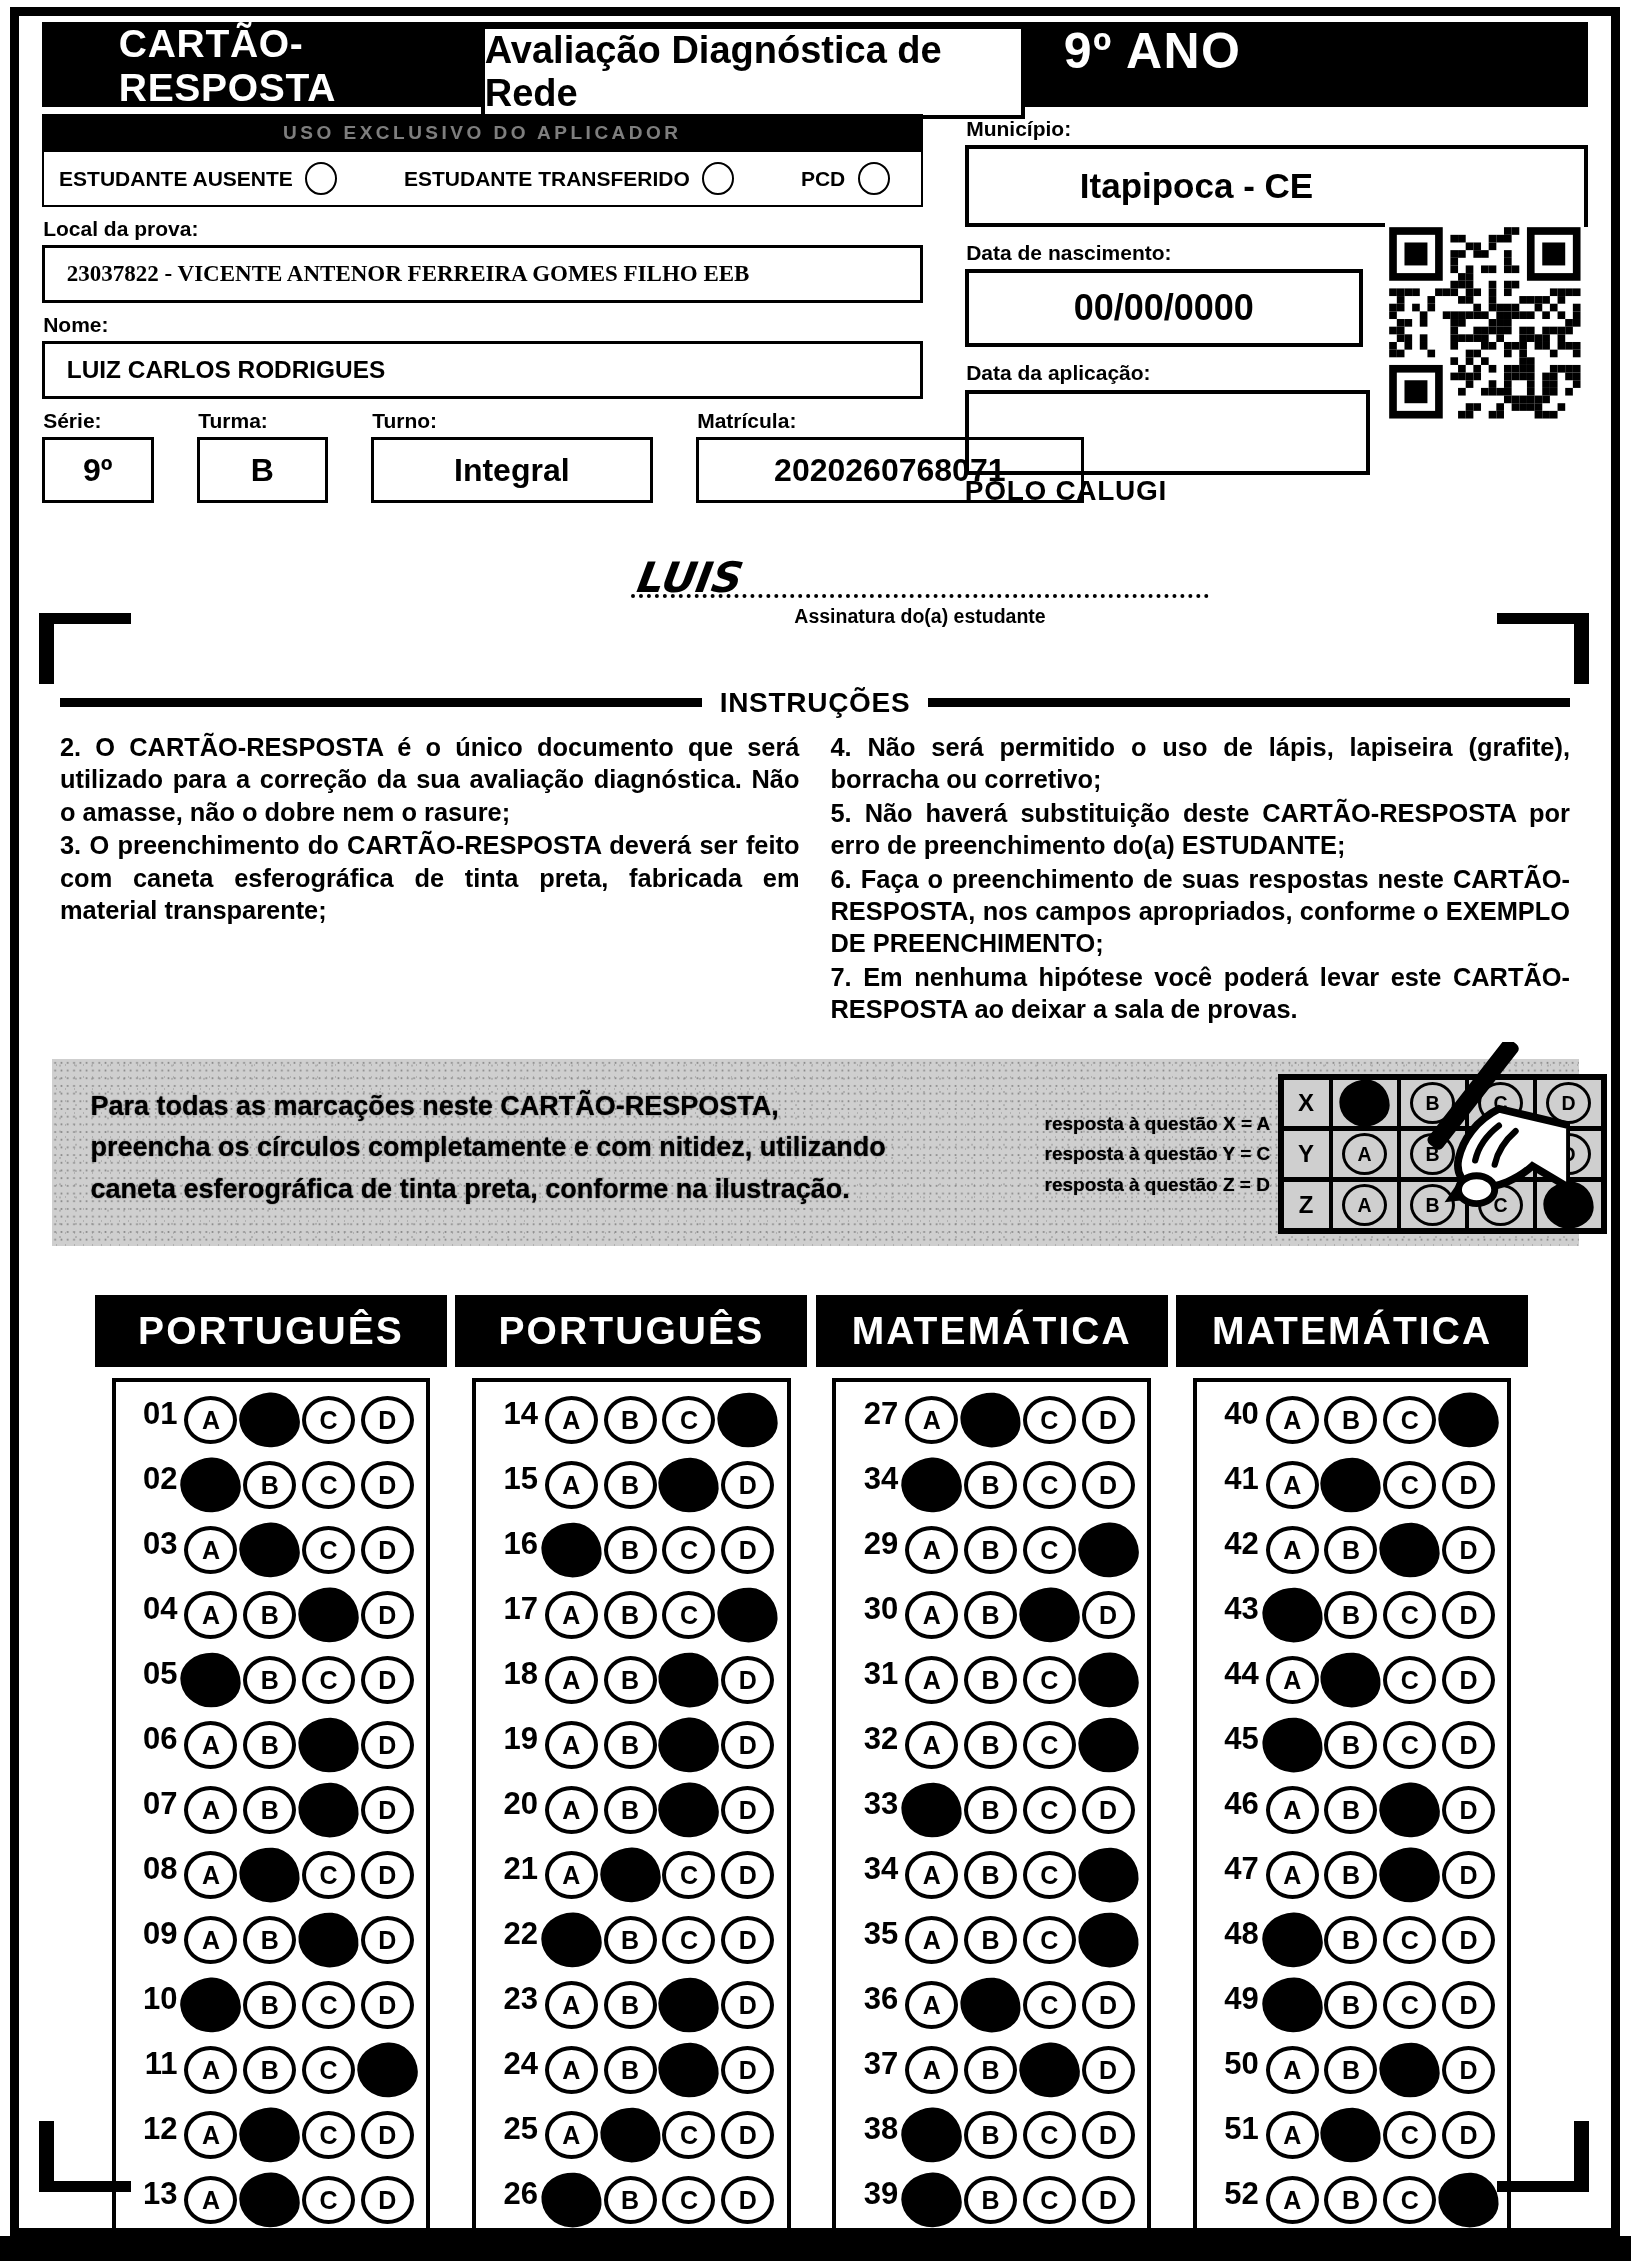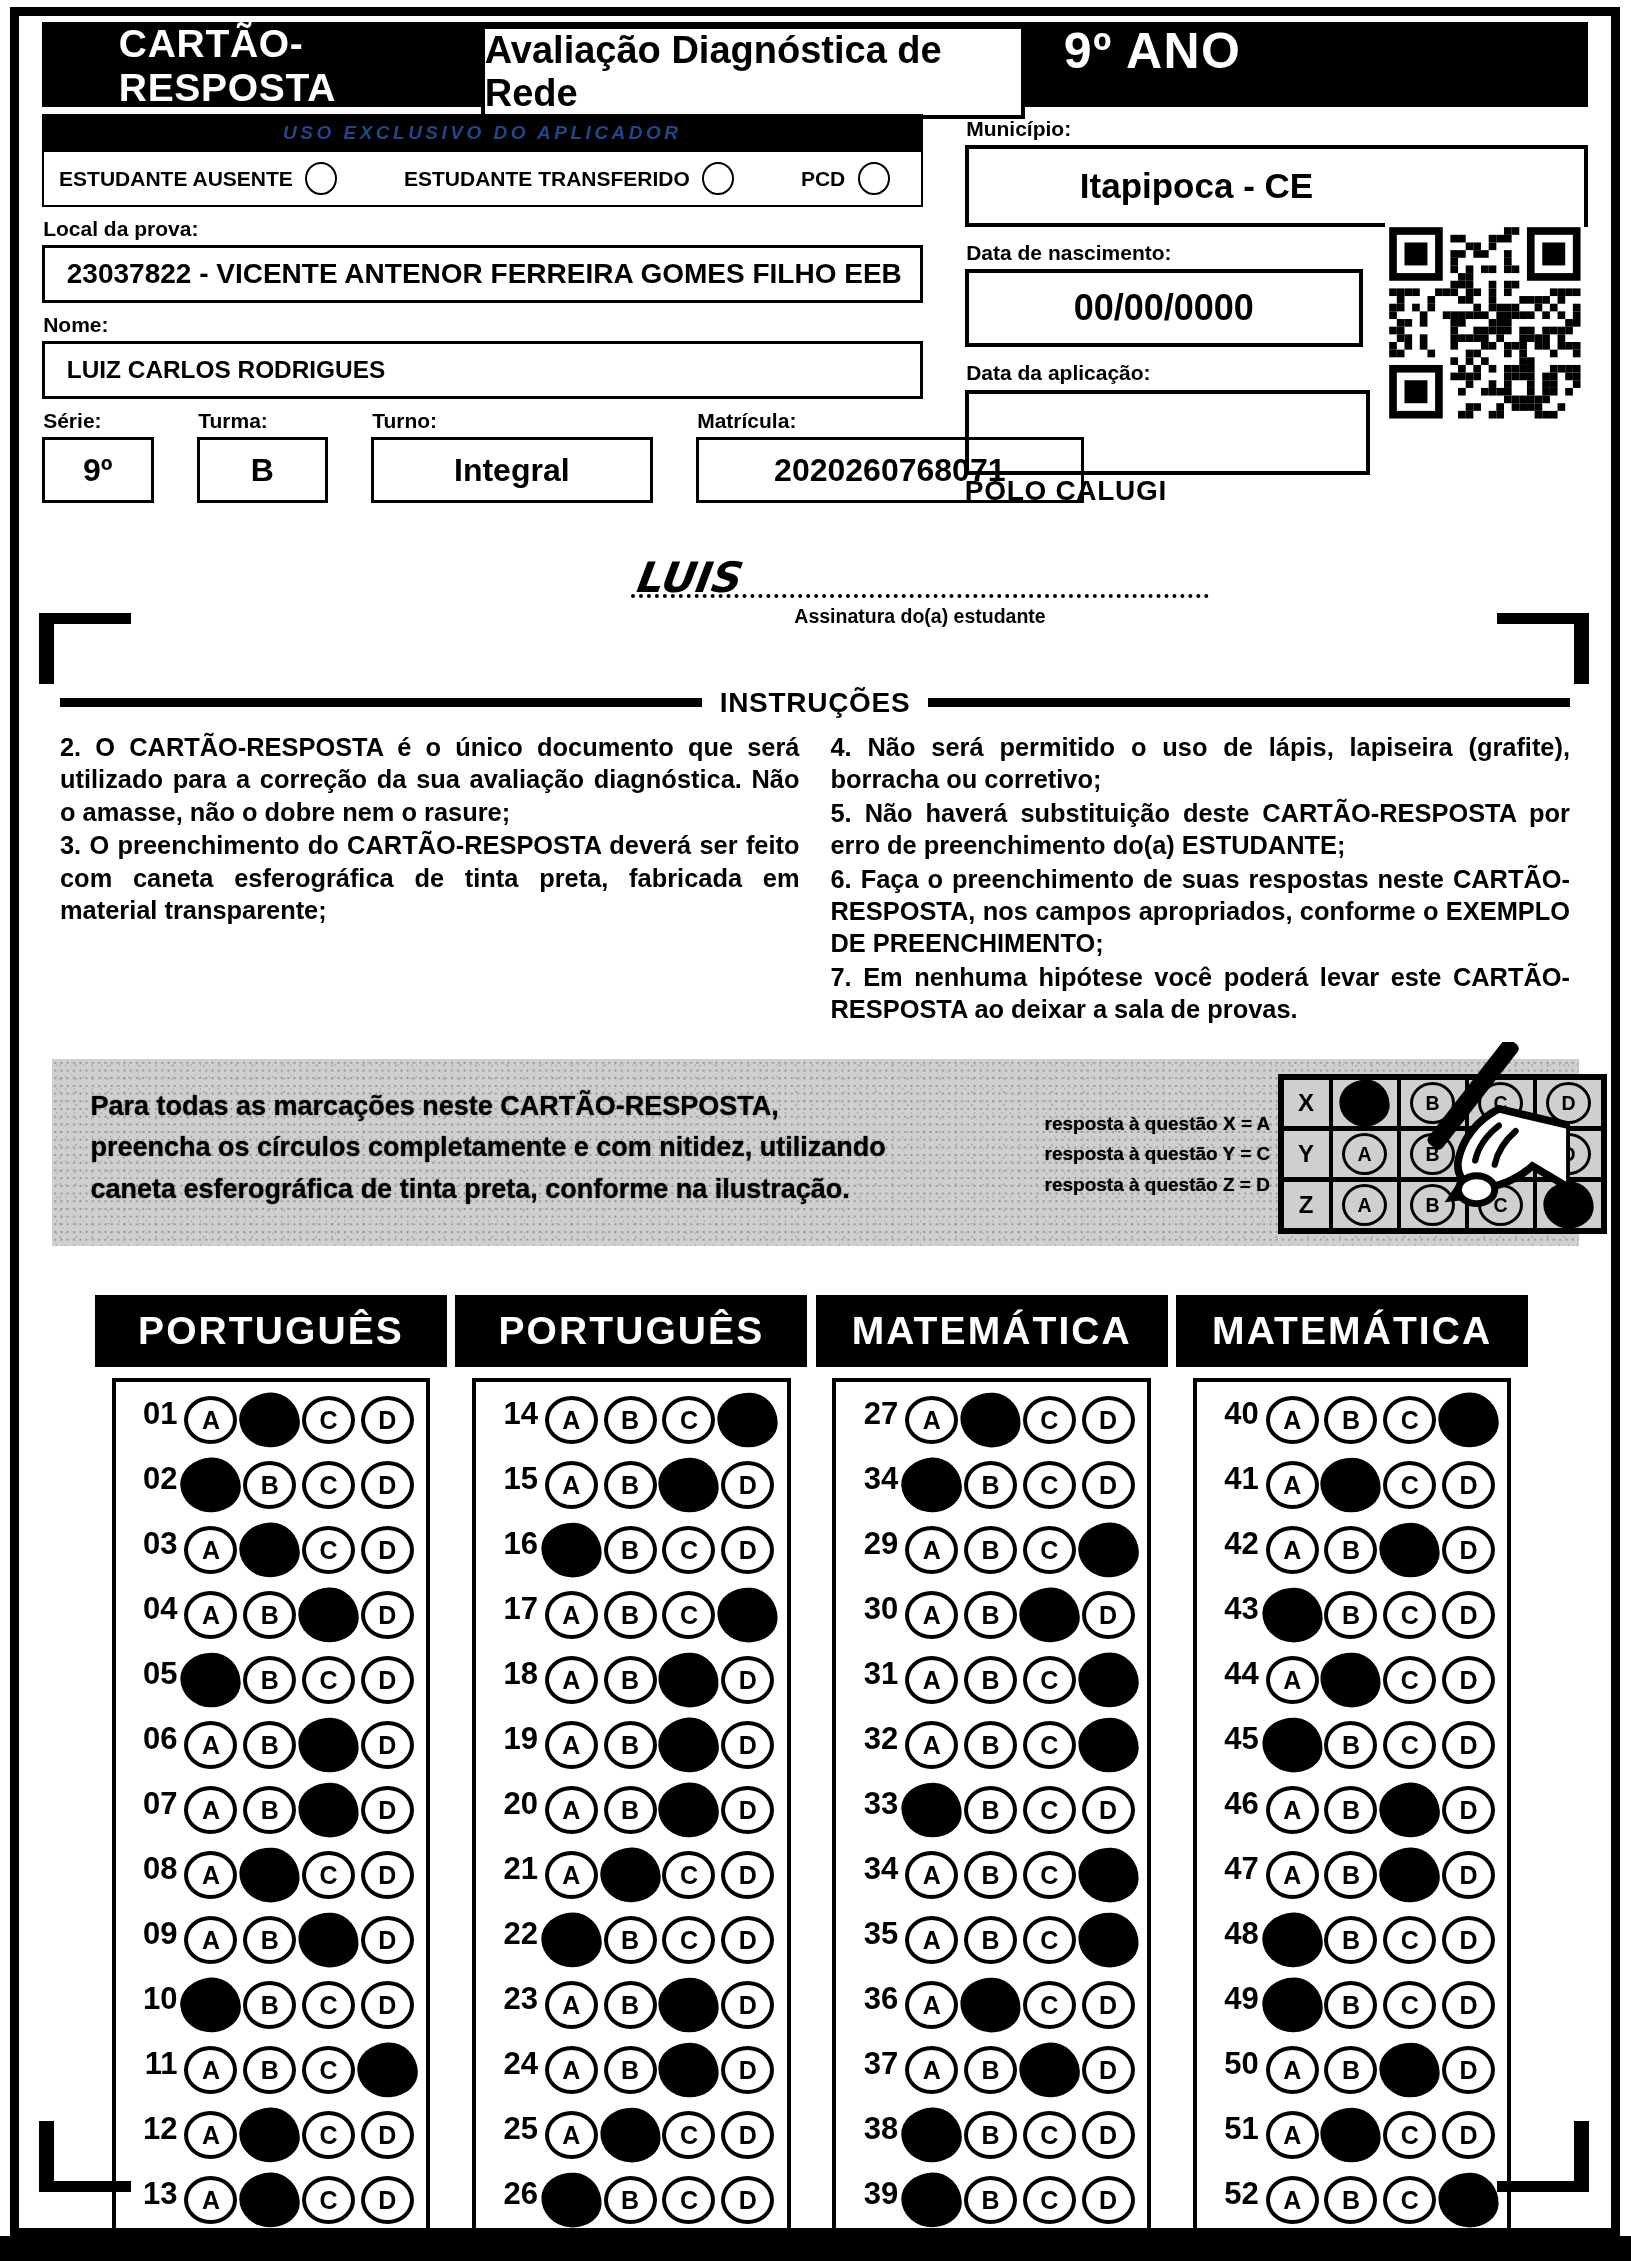--- a/index.html
+++ b/index.html
@@ -15,21 +15,21 @@
   .hdr-mid{background:#fff;border:4.2px solid #000;margin:2.8px 0;display:flex;align-items:center;justify-content:center;
            width:536px;font-size:38px;font-weight:700;}
   .hdr-right{color:#fff;display:flex;align-items:center;padding-left:39px;font-weight:700;font-size:50px;letter-spacing:1.4px;}
 
   
   .info{display:flex;margin:7px 9.8px 0 9.8px;}
   .info-left{width:881px;}
   .info-right{flex:1;padding-left:42px;position:relative;}
 
   .aplicador{background:#000;height:38px;display:flex;align-items:center;justify-content:center;}
-  .aplicador span{color:#3b82f6;opacity:.55;font-size:19px;font-weight:700;letter-spacing:3.5px;filter:blur(0.4px);font-style:italic;}
+  .aplicador span{color:#e5e5e5;opacity:.55;font-size:19px;font-weight:700;letter-spacing:3.5px;filter:blur(0.4px);}
   .chk-row{border:2.8px solid #000;border-top:none;height:53px;display:flex;align-items:center;justify-content:space-between;padding:0 31px 0 15.3px;}
   .chk-item{display:flex;align-items:center;gap:12.5px;font-weight:700;font-size:21px;}
   .chk-circle{width:28px;height:29px;border:2.8px solid #000;border-radius:50%;background:#fff;}
 
   .flabel{font-weight:700;font-size:21px;margin:9.8px 0 4.2px 1.4px;}
   .fbox{border:3.5px solid #000;height:52px;display:flex;align-items:center;padding-left:22px;font-weight:700;font-size:24.4px;}
   .srow{display:flex;gap:43px;}
   .sbox{border:3.5px solid #000;height:60px;display:flex;align-items:center;justify-content:center;font-weight:700;font-size:32px;}
 
   .rlabel{font-weight:700;font-size:21px;margin:2.8px 0 4.2px 1.4px;}
@@ -119,21 +119,21 @@
               <span>ESTUDANTE TRANSFERIDO</span>
               <span class="chk-circle"></span>
             </div>
             <div class="chk-item">
               <span>PCD</span>
               <span class="chk-circle"></span>
             </div>
           </div>
 
         <div class="flabel">Local da prova:</div>
-        <div class="fbox" style="font-size:28px;">23037822 - VICENTE ANTENOR FERREIRA GOMES FILHO EEB</div>
+        <div class="fbox" style="font-size:23px;font-family:Liberation Serif, serif;">23037822 - VICENTE ANTENOR FERREIRA GOMES FILHO EEB</div>
 
         <div class="flabel">Nome:</div>
         <div class="fbox">LUIZ CARLOS RODRIGUES</div>
 
         <div class="srow">
           <div>
             <div class="flabel">Série:</div>
             <div class="sbox" style="width:106px;">9º</div>
           </div>
           <div>

